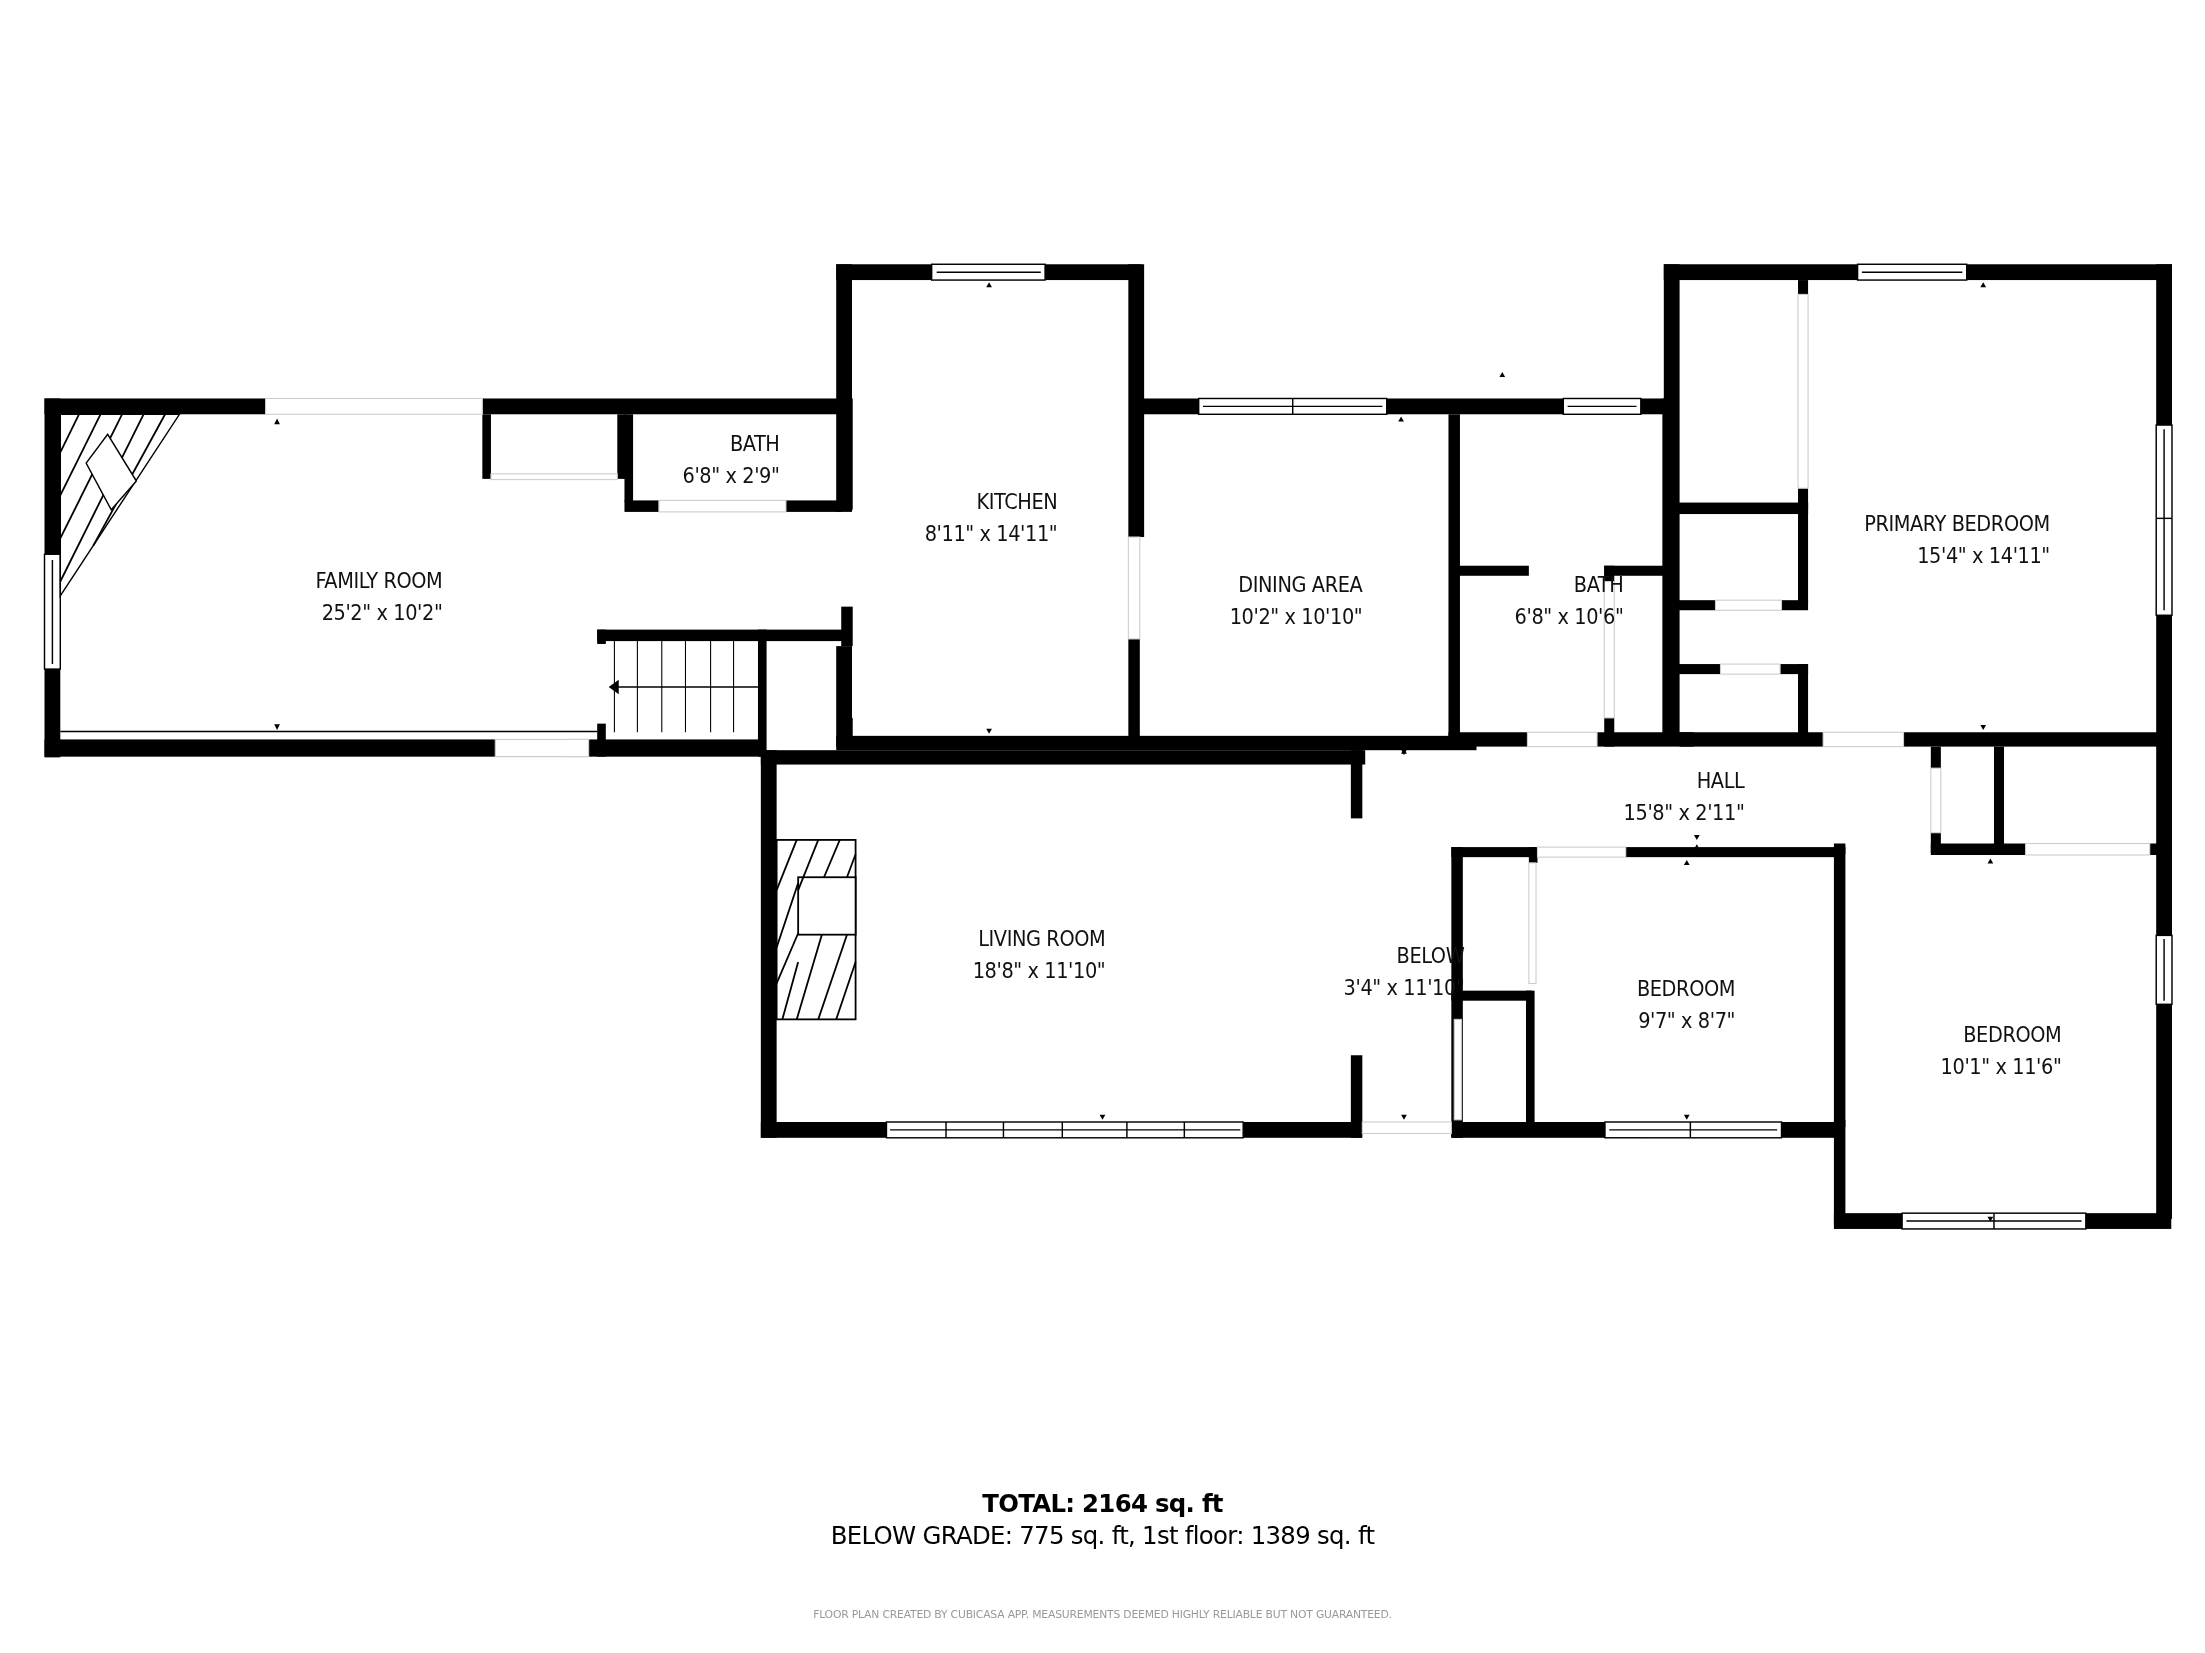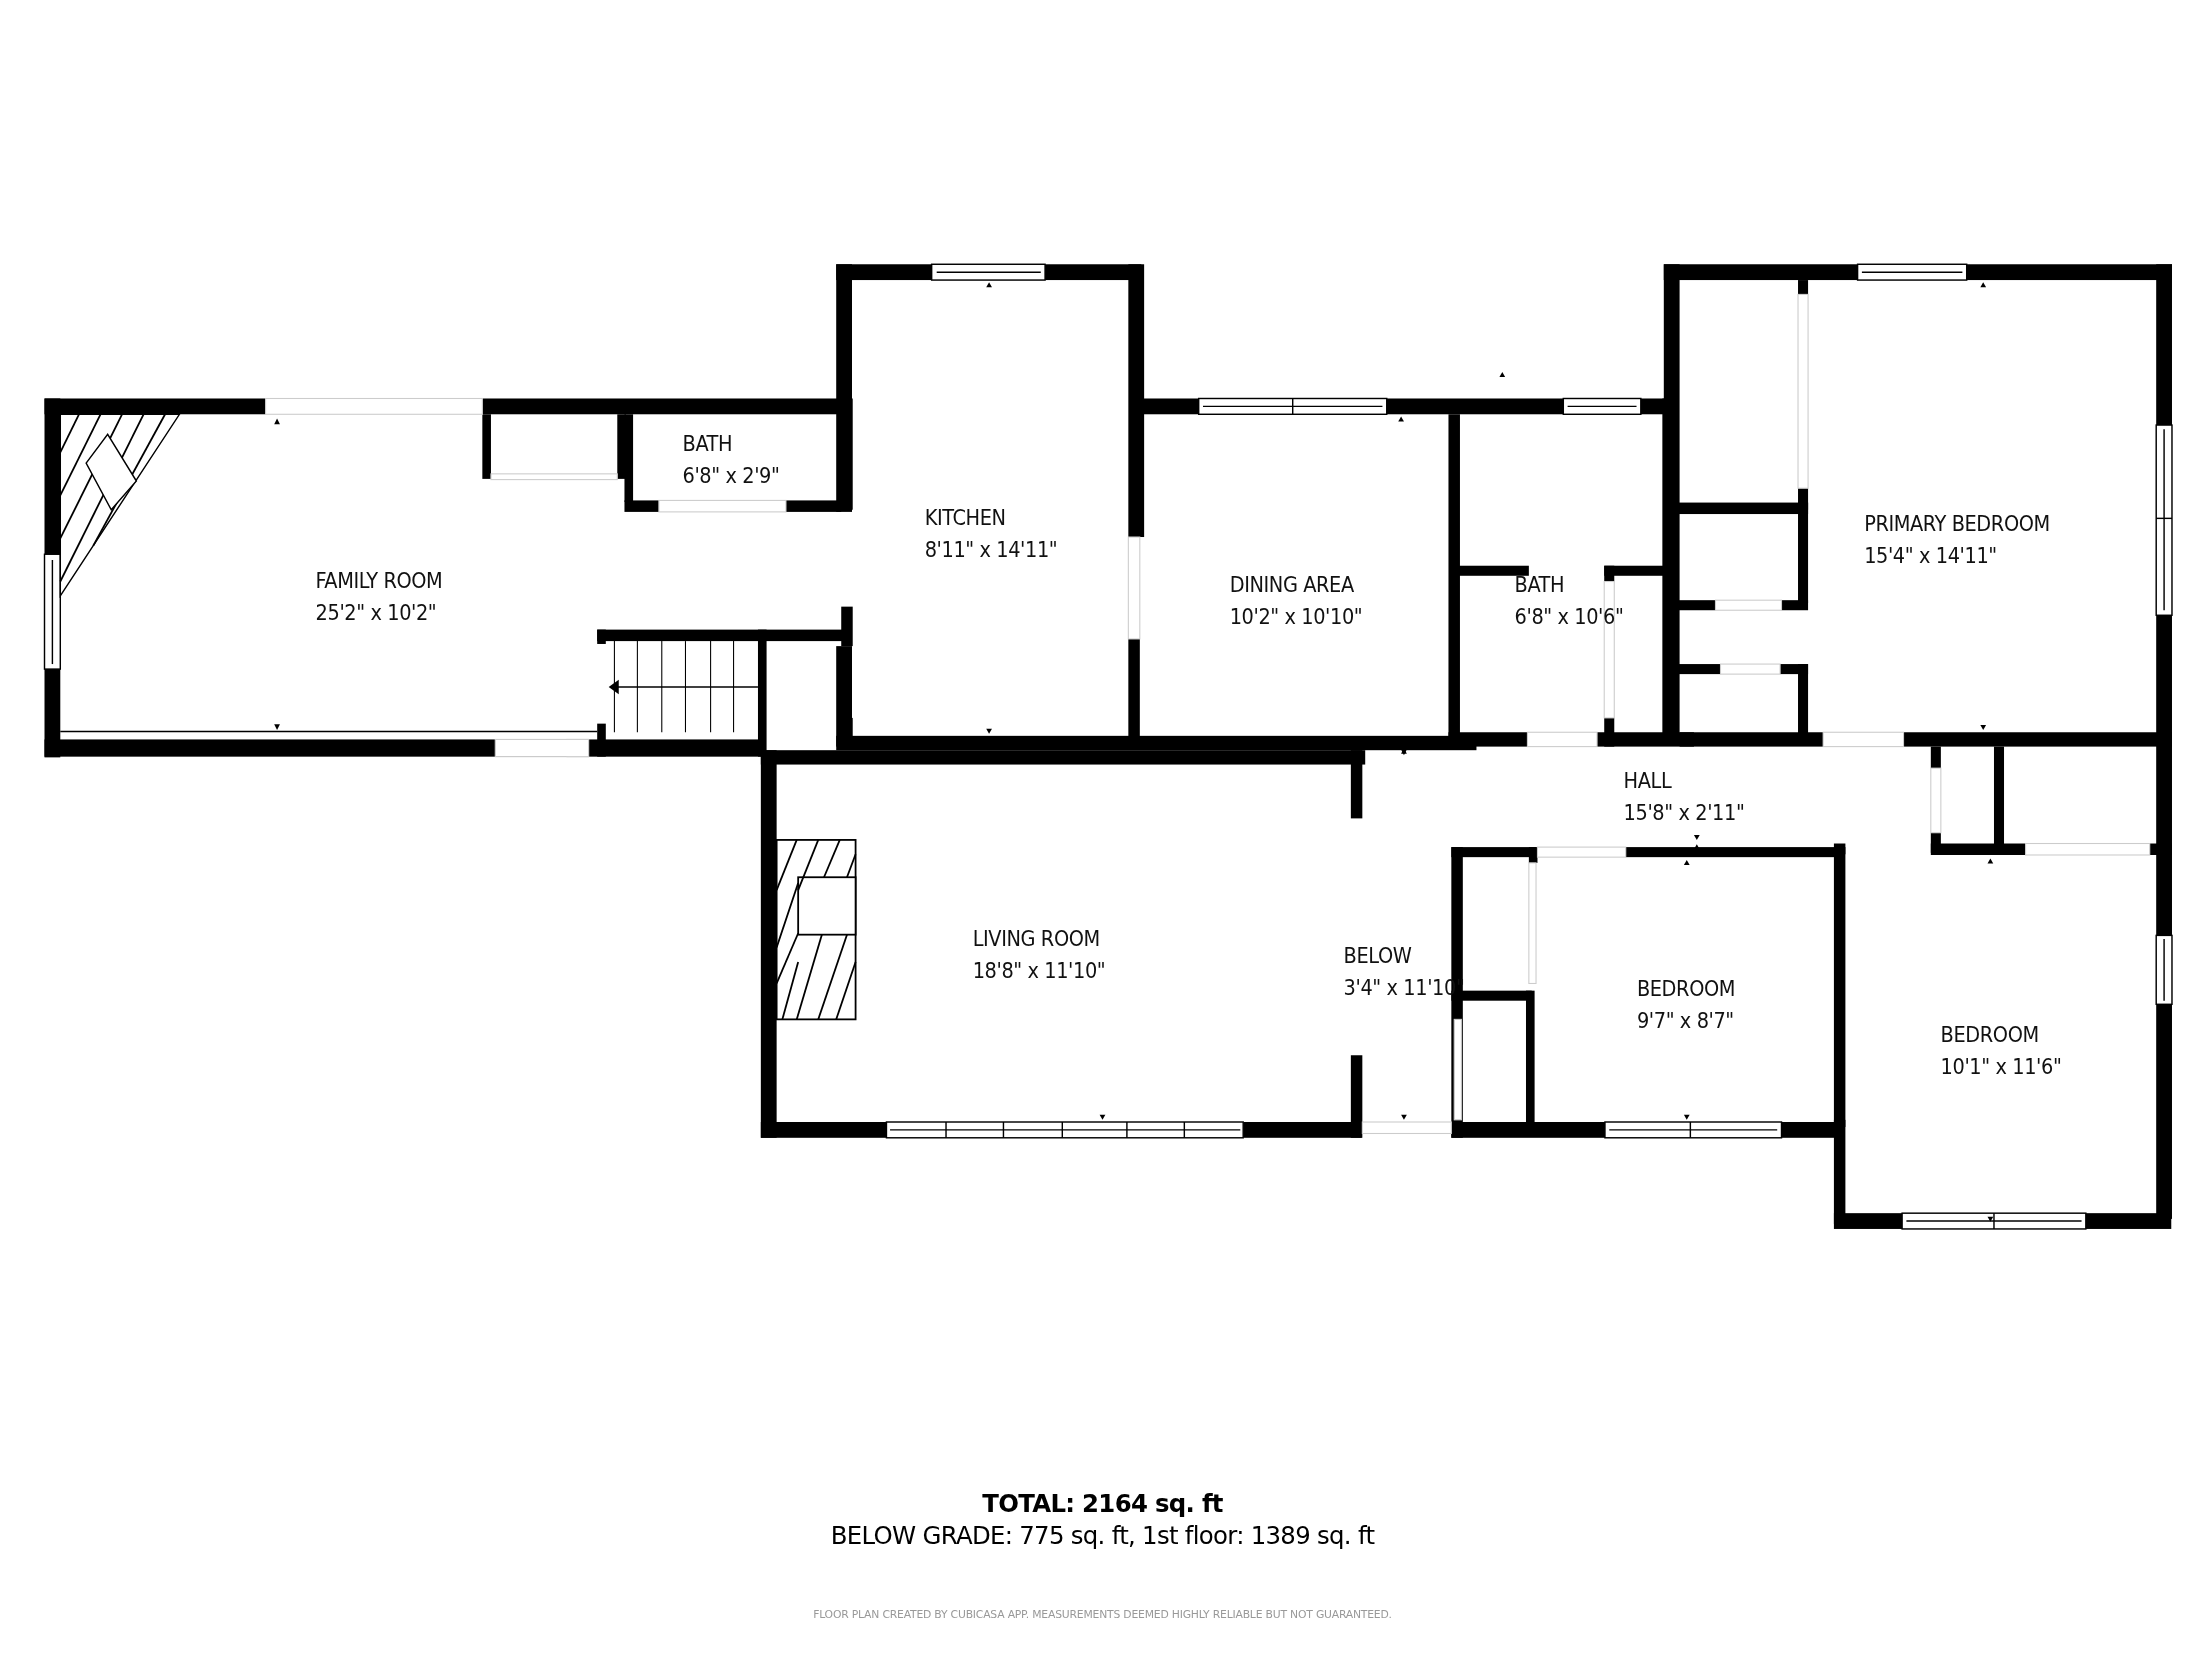--- a/index.html
+++ b/index.html
@@ -4,21 +4,21 @@
 <style>
   html,body{margin:0;padding:0;background:#ffffff;}
   body{width:2205px;height:1654px;position:relative;overflow:hidden;font-family:"Liberation Sans","DejaVu Sans",sans-serif;}
   #plan{position:absolute;left:0;top:0;width:2205px;height:1654px;}
   .wall{fill:#000;}
   .win{fill:#fff;stroke:#000;stroke-width:2;}
   .winline{stroke:#000;stroke-width:2;}
   .open{fill:#fff;stroke:#ccc;stroke-width:1.5;}
   .hatch{stroke:#000;stroke-width:2.5;fill:none;}
   .mark{fill:#000;}
-  .room-label{position:absolute;transform:translateX(-50%);text-align:left;color:#111;font-size:21.5px;line-height:32px;white-space:nowrap;font-family:"DejaVu Sans Condensed","DejaVu Sans",sans-serif;font-stretch:condensed;letter-spacing:-0.4px;}
+  .room-label{position:absolute;transform:translateX(-50%);text-align:right;color:#111;font-size:21.5px;line-height:32px;white-space:nowrap;font-family:"DejaVu Sans Condensed","DejaVu Sans",sans-serif;font-stretch:condensed;letter-spacing:-0.4px;}
   .footer{position:absolute;left:0;width:2205px;text-align:center;color:#000;font-size:24.4px;line-height:32px;font-family:"DejaVu Sans",sans-serif;letter-spacing:-0.7px;}
   .footer .total{font-weight:bold;margin-top:31px;}
   .credit{position:absolute;left:0;top:1608px;width:2205px;text-align:center;color:#999;font-size:10.8px;letter-spacing:-0.2px;font-family:"DejaVu Sans",sans-serif;}
 </style>
 </head>
 <body>
 
 <svg id="plan" viewBox="0 0 3072 2304" xmlns="http://www.w3.org/2000/svg">
 
   <g>
@@ -250,21 +250,21 @@
 </svg>
 
 <div class="room-label" style="left:379px;top:565px;">
   <div>FAMILY ROOM</div>
   <div>25'2" x 10'2"</div>
 </div>
 <div class="room-label" style="left:731px;top:428px;">
   <div>BATH</div>
   <div>6'8" x 2'9"</div>
 </div>
-<div class="room-label" style="left:991px;top:502px;">
+<div class="room-label" style="left:991px;top:486px;">
   <div>KITCHEN</div>
   <div>8'11" x 14'11"</div>
 </div>
 <div class="room-label" style="left:1296px;top:569px;">
   <div>DINING AREA</div>
   <div>10'2" x 10'10"</div>
 </div>
 <div class="room-label" style="left:1569px;top:569px;">
   <div>BATH</div>
   <div>6'8" x 10'6"</div>

